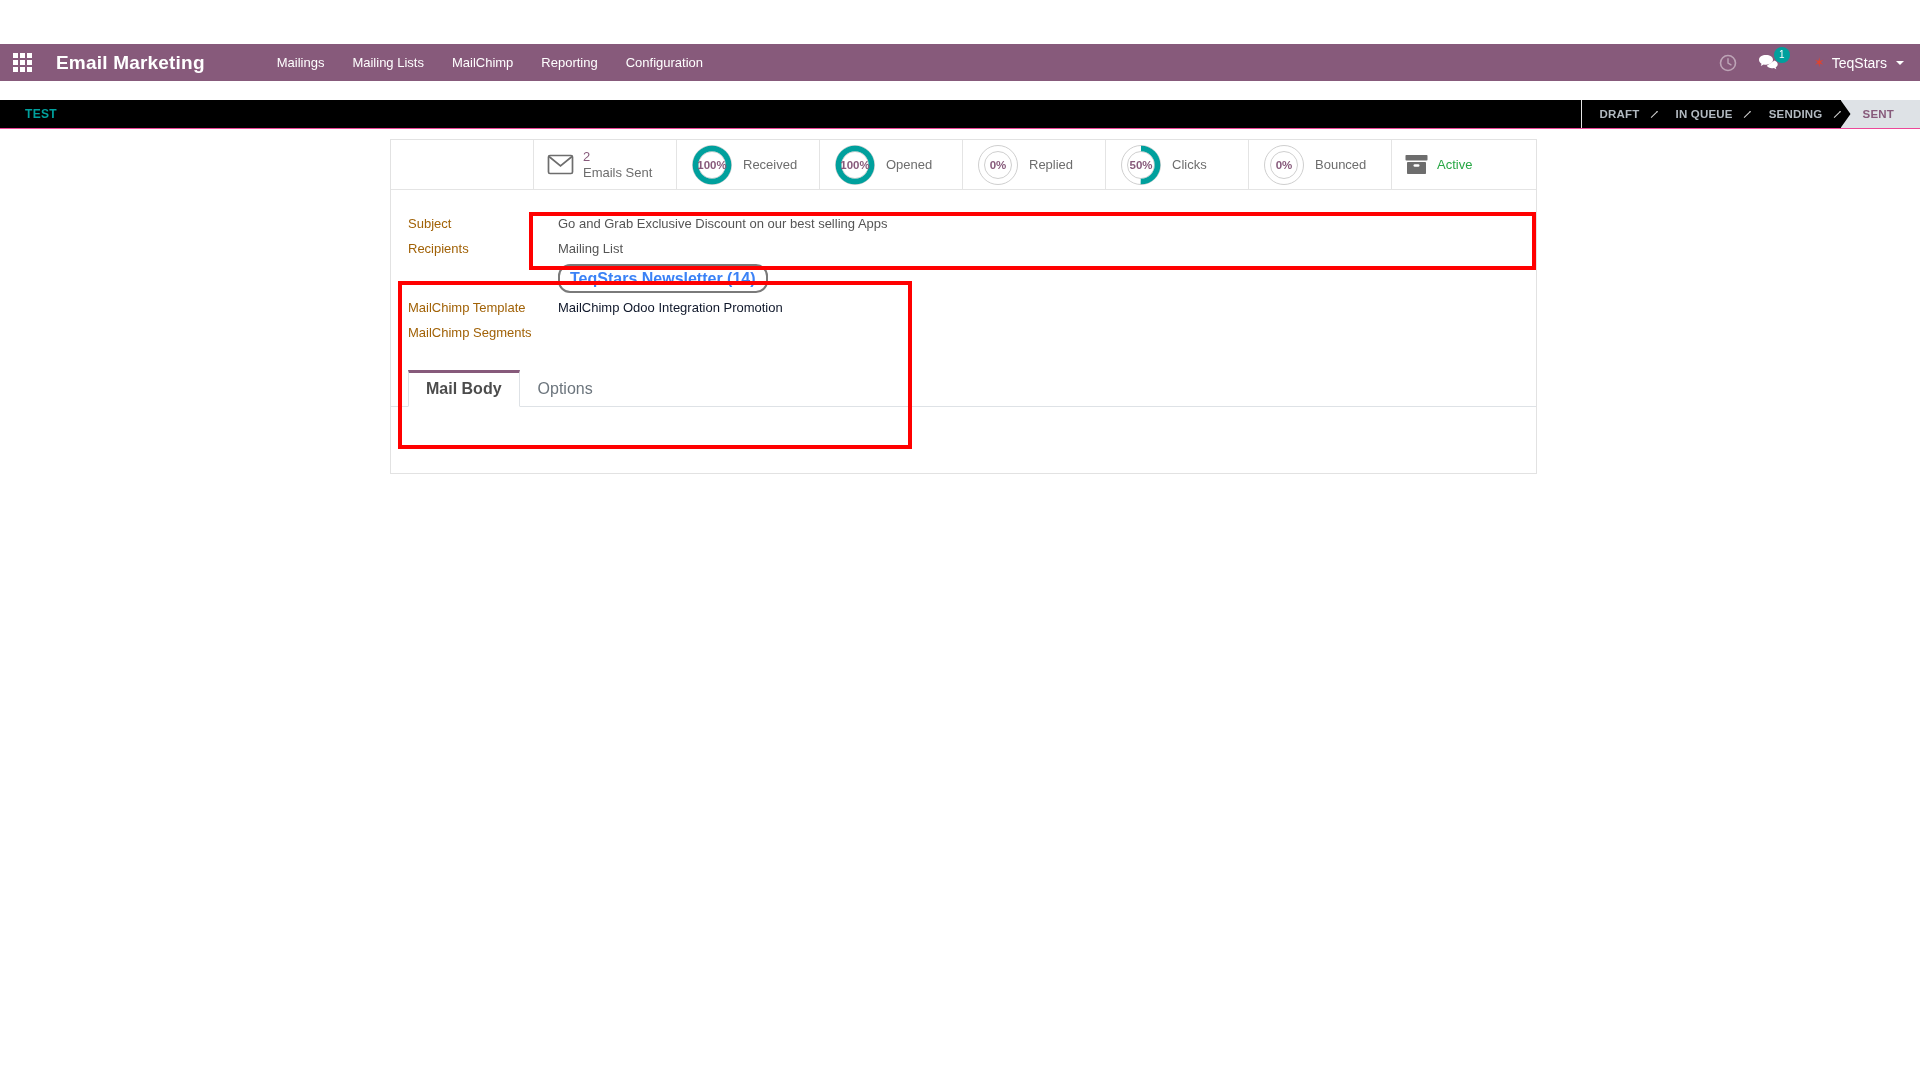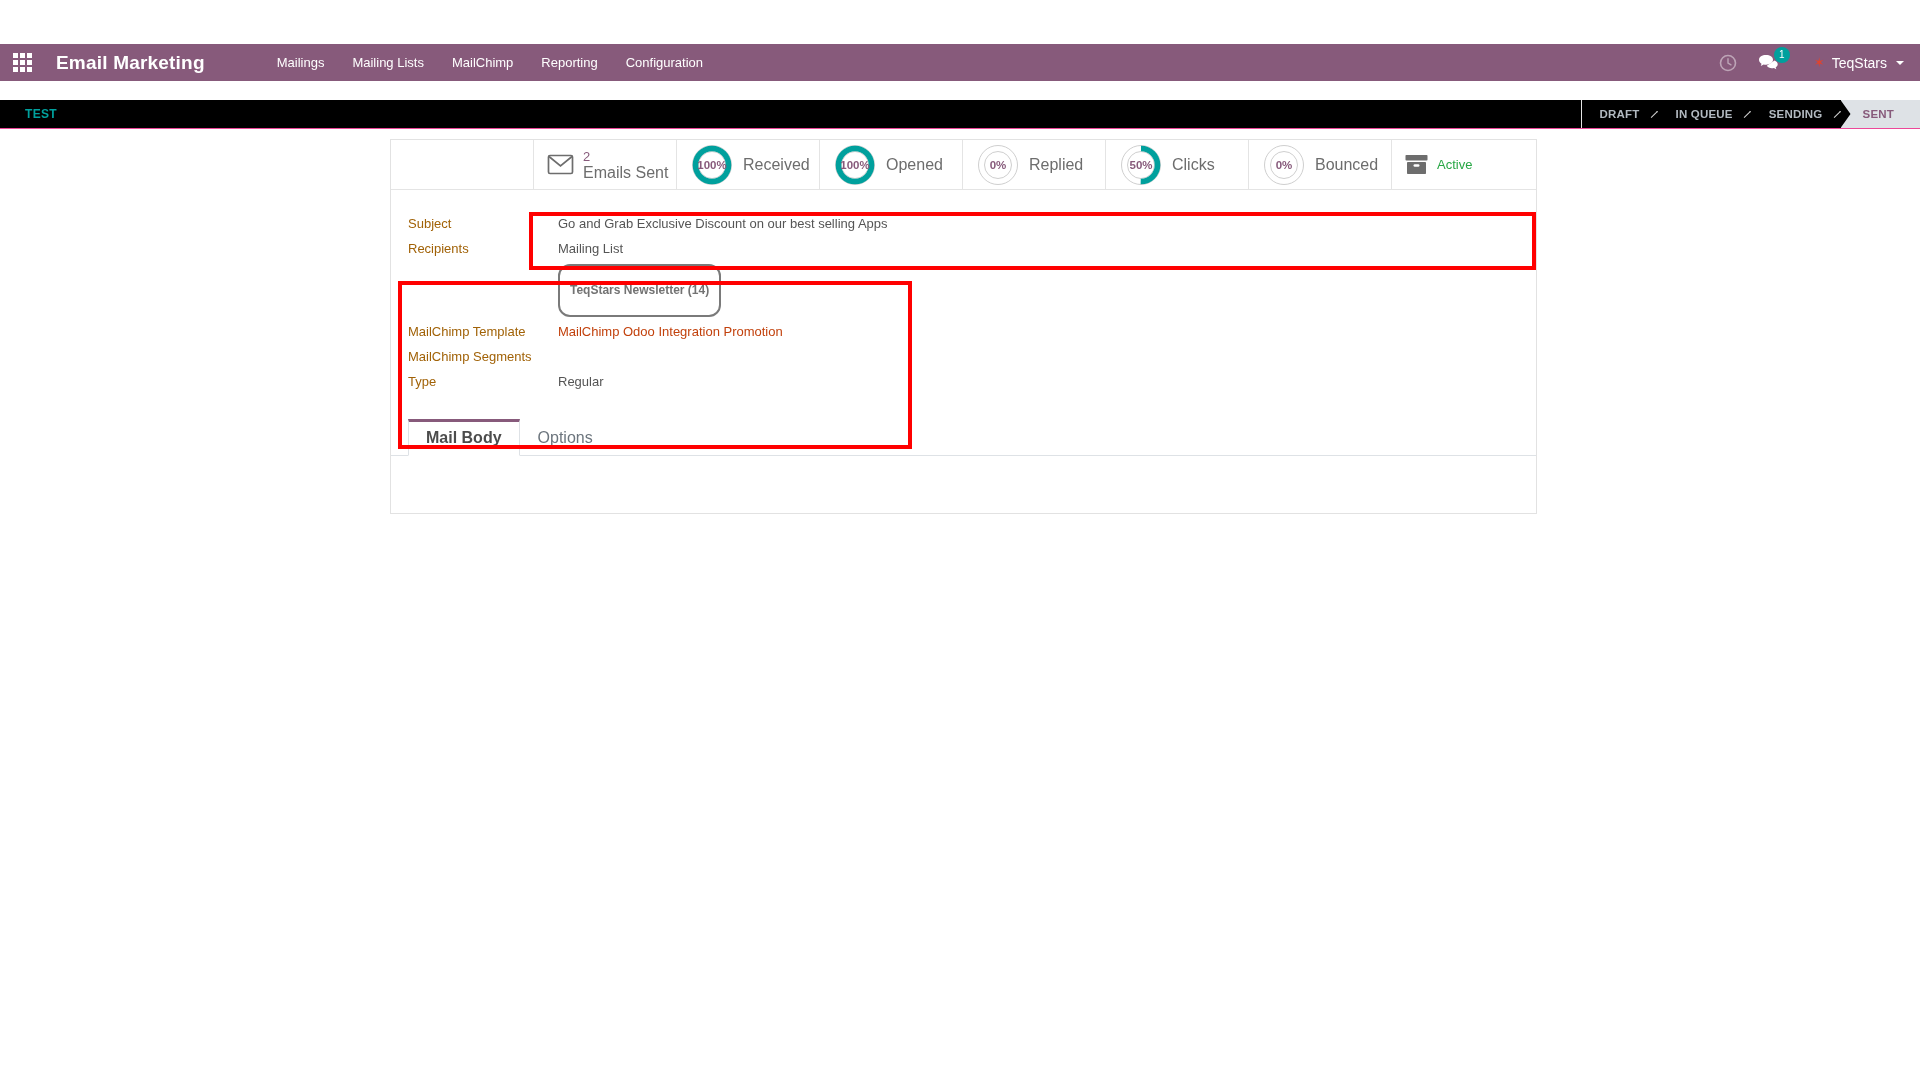--- a/index.html
+++ b/index.html
@@ -59,36 +59,36 @@
 
   
   .content { padding-top:10px; }
   .sheet { margin-left:390px; width:1147px; background:#fff; border:1px solid #e2e2e2; min-height:335px; }
 
   .stat-row { display:flex; height:50px; border-bottom:1px solid #e4e4e4; }
   .stat-spacer { width:142px; }
   .stat-cell { width:143px; border-left:1px solid #e4e4e4; display:flex; align-items:center;
                padding-left:13px; gap:9px; cursor:pointer; }
   .stat-cell.wide { flex:1; }
-  .stat-label { color:#6d6d6d; font-size:16px; white-space:nowrap;text-align:right; }
+  .stat-label { color:#6d6d6d; font-size:13px; white-space:nowrap;text-align:right; }
   .stat-two-lines { display:flex; flex-direction:column; line-height:16px; font-size:13px; }
   .stat-num { color:#875A7B; }
   .ring-wrap { position:relative; width:44px; height:44px; flex:0 0 44px; }
   .ring-wrap svg { position:absolute; inset:0; }
   .ring-pct { position:absolute; inset:0; display:flex; align-items:center; justify-content:center;
               font-size:11.5px; font-weight:700; color:#875A7B; }
   .active-label { color:#28a745; font-size:13px; }
 
   .form-fields { padding:24px 0 0 17px; }
   .field-row { display:flex; margin-bottom:5px; line-height:20px; }
   .field-label { width:150px; flex:0 0 150px; font-weight:400; color:#a16207; }
   .field-value { color:#555; }
-  .field-link { color:#c2410c; cursor:pointer; }
-  .tag-pill { display:inline-block; border:2px solid #7a7a7a; border-radius:12px; padding:16px 10px;
-              font-size:12px; font-weight:700; color:#737373; line-height:17px; }
+  .field-link { color:#0f172a; cursor:pointer; }
+  .tag-pill { display:inline-block; border:2px solid #7a7a7a; border-radius:12px; padding:4px 10px;
+              font-size:16px; font-weight:700; color:#3b82f6; line-height:17px; }
 
   .tabs-bar { display:flex; margin-top:27px; border-bottom:1px solid #dee2e6; padding-left:17px; }
   .tab { padding:7px 17px 8px 17px; font-size:16px; color:#6c757d; cursor:pointer; border:1px solid transparent;
          border-top:3px solid transparent; margin-bottom:-1px; }
   .tab.active { color:#4c4c4c; font-weight:700; background:#fff; border:1px solid #dee2e6; border-bottom-color:#fff;
                 border-top:3px solid #875A7B; }
   .tab-content { height:57px; }
 
   
   .annotation { position:absolute; border:4px solid #ff0000; pointer-events:none; }
@@ -266,24 +266,20 @@
           <div><span class="tag-pill">TeqStars Newsletter (14)</span></div>
         </div>
         <div class="field-row">
           <div class="field-label">MailChimp Template</div>
           <div class="field-value field-link">MailChimp Odoo Integration Promotion</div>
         </div>
         <div class="field-row">
           <div class="field-label">MailChimp Segments</div>
           <div class="field-value"></div>
         </div>
-        <div class="field-row">
-          <div class="field-label">Type</div>
-          <div class="field-value">Regular</div>
-        </div>
       </div>
 
       <div class="tabs-bar">
         <div class="tab active">Mail Body</div>
         <div class="tab">Options</div>
       </div>
       <div class="tab-content"></div>
 
     </div>
   </div>

